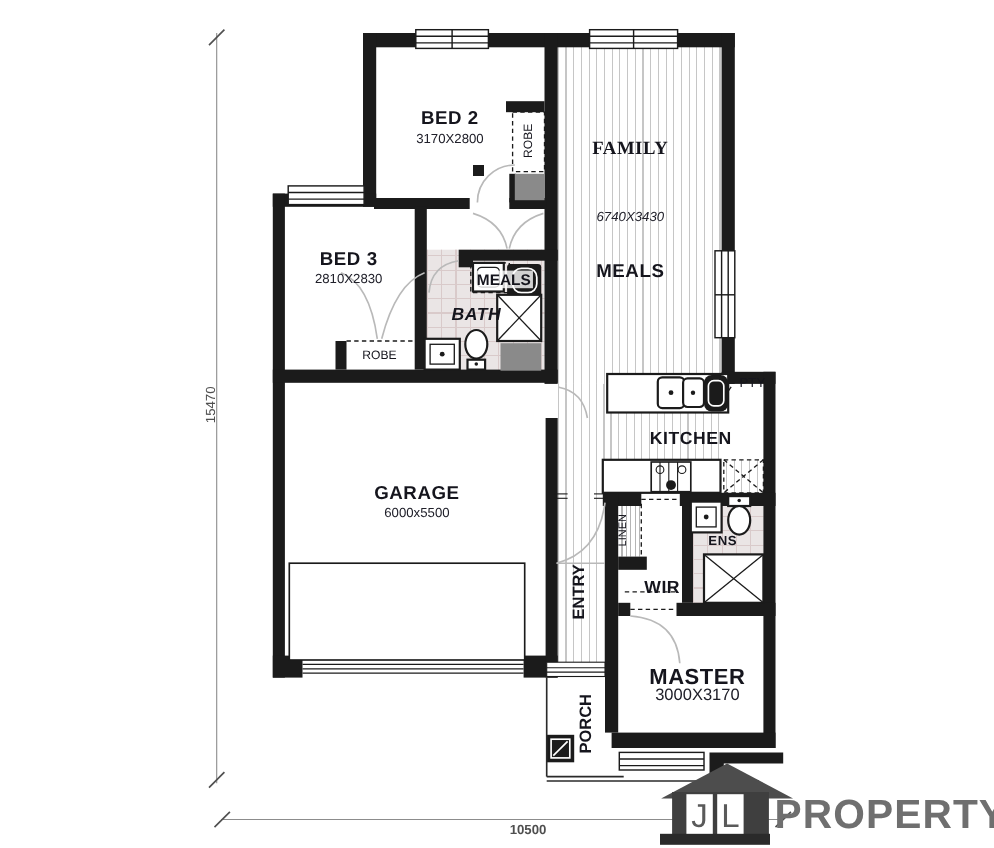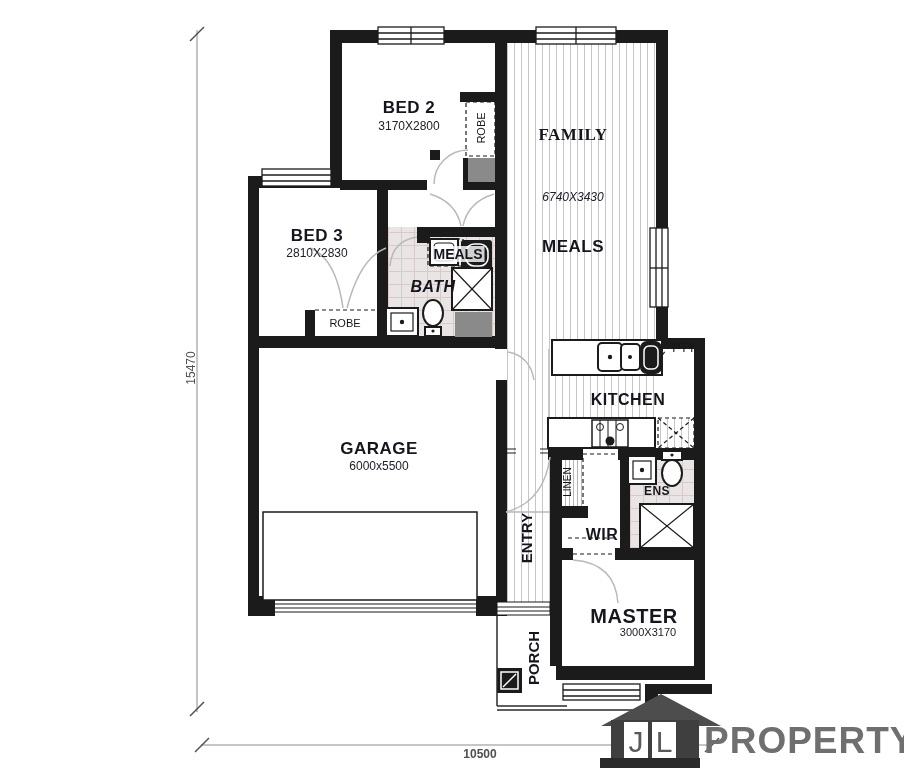--- a/index.html
+++ b/index.html
@@ -261,20 +261,20 @@
   <div class="lbl" style="left:684px;top:348px;font-size:12px;">PTY</div>
 
   <div class="lbl room" style="left:602px;top:491px;font-size:16px;margin-top:44px;">WIR</div>
   <div class="lbl room" style="left:657px;top:491px;font-size:12px;">ENS</div>
   <div class="lbl rot" style="left:567px;top:482px;font-size:10px;">LINEN</div>
 
   <div class="lbl room-sm rot" style="left:526px;top:538px;">ENTRY</div>
   <div class="lbl room-sm rot" style="left:533px;top:658px;">PORCH</div>
 
   <div class="lbl room" style="left:634px;top:616px;font-size:20px;">MASTER</div>
-  <div class="lbl dims" style="left:648px;top:632px;font-size:11px;">3000X3170</div>
+  <div class="lbl dims" style="left:634px;top:632px;font-size:15px;">3000X3170</div>
 
   <div class="dimtxt rot" style="left:191px;top:368px;">15470</div>
   <div class="dimtxt" style="left:480px;top:754px;font-weight:bold;">10500</div>
 
   <div id="wordmark">PROPERTY</div>
 
 </div>
 
 </body></html>

